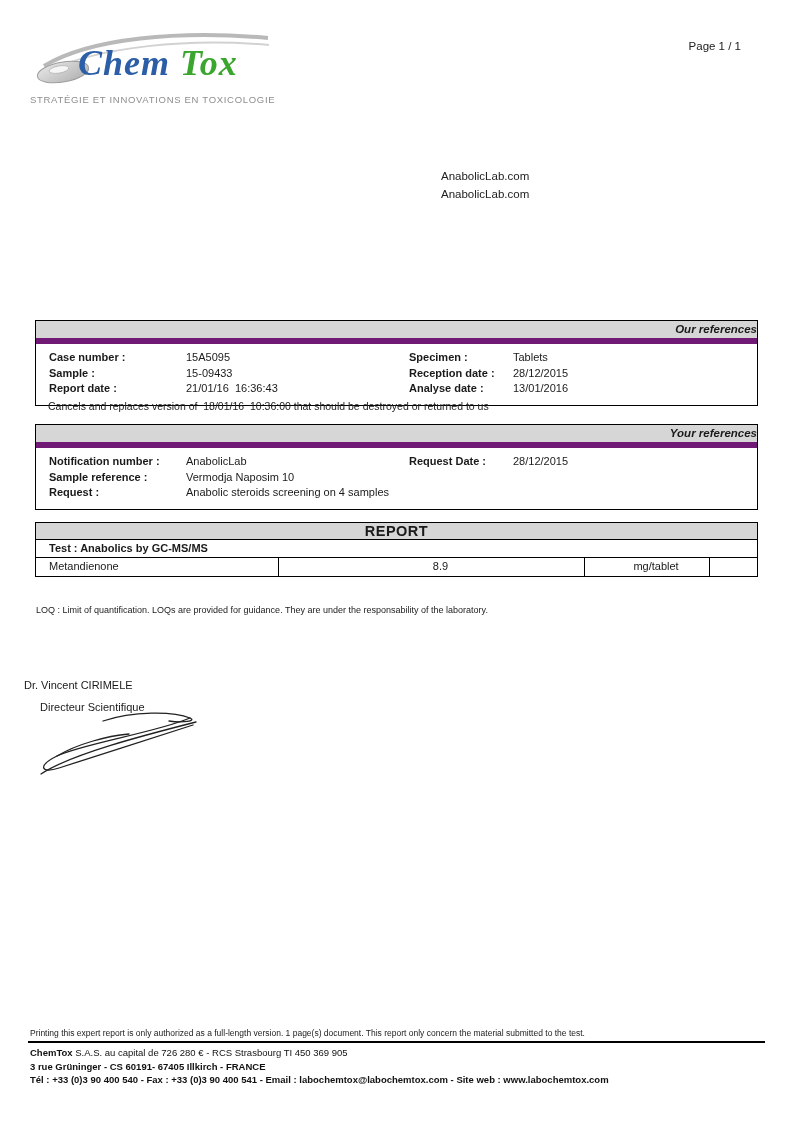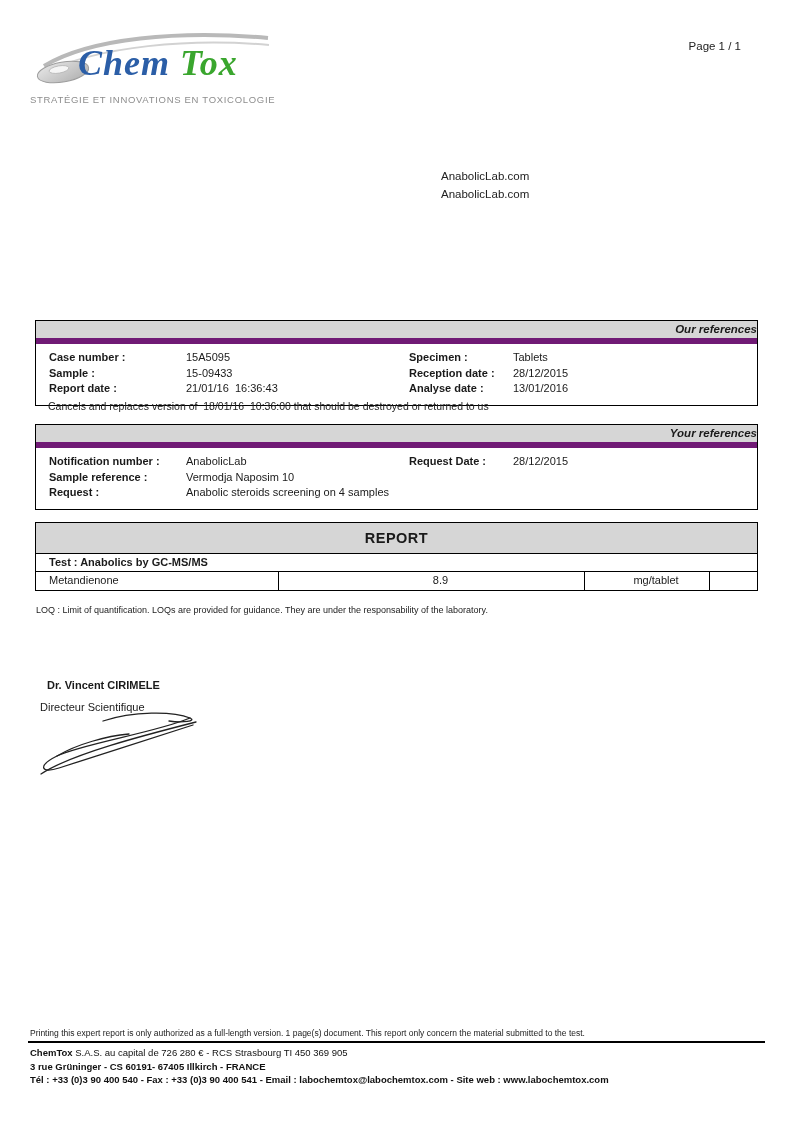--- a/index.html
+++ b/index.html
@@ -35,35 +35,35 @@
   .ref-body{display:grid;grid-template-columns:150px 210px 117px 1fr;font-size:11px;}
   .ref-body .lab{font-weight:bold;padding-left:13px;}
   .ref-body div{line-height:15.5px;white-space:pre-wrap;}
   .pad-top{padding-top:6px;}
   .pad-bottom{padding-bottom:8px;}
   .cancel-note{position:absolute;left:48px;top:400px;font-size:10.5px;color:#222;white-space:pre-wrap;}
   
   .report-table{position:absolute;left:35px;top:522px;width:721px;border:1.6px solid #000;font-size:11px;background:#fff;}
   .report-title{
     background:#d6d6d6;font-weight:bold;font-size:14.5px;text-align:center;
-    border-bottom:1.6px solid #000;padding:7px 0;letter-spacing:0.5px;
+    border-bottom:1.6px solid #000;padding:0 0;letter-spacing:0.5px;
   }
   .report-cols{display:grid;grid-template-columns:243px 288px 107px 1fr;border-bottom:1.6px solid #000;}
   .report-cols div{
     font-weight:bold;font-style:italic;text-align:center;padding:3px 0 4px;font-size:11.5px;
   }
   .report-cols div:not(:last-child){border-right:1px solid #000;}
   .report-test{border-bottom:1px solid #000;font-weight:bold;padding:2px 0 3px 13px;font-size:11px;}
   .report-row{display:grid;grid-template-columns:243px 288px 107px 1fr;gap:18px;}
   .report-row div{padding:2px 0 4px;text-align:center;}
   .report-row div:not(:last-child){border-right:1px solid #000;}
   .report-row .cmp{text-align:left;padding-left:13px;}
   .loq-footnote{position:absolute;left:36px;top:605px;font-size:9px;color:#222;}
   
-  .signatory-name{position:absolute;left:47px;top:679px;font-size:11px;font-weight:bold;}
+  .signatory-name{position:absolute;left:24px;top:679px;font-size:11px;font-weight:normal;}
   .signatory-role{position:absolute;left:40px;top:701px;font-size:11px;}
   .signature-art{position:absolute;left:33px;top:706px;}
   
   .printing-note{position:absolute;left:30px;top:1028px;font-size:8.5px;color:#222;}
   .footer-rule{position:absolute;left:28px;top:1041px;width:737px;height:2px;background:#000;}
   .footer-line{position:absolute;left:30px;font-size:9.5px;color:#111;white-space:nowrap;}
   .fl1{top:1047px;}
   .fl2{top:1061px;font-weight:bold;}
   .fl3{top:1074px;font-weight:bold;}
   .fw-b{font-weight:bold;}

